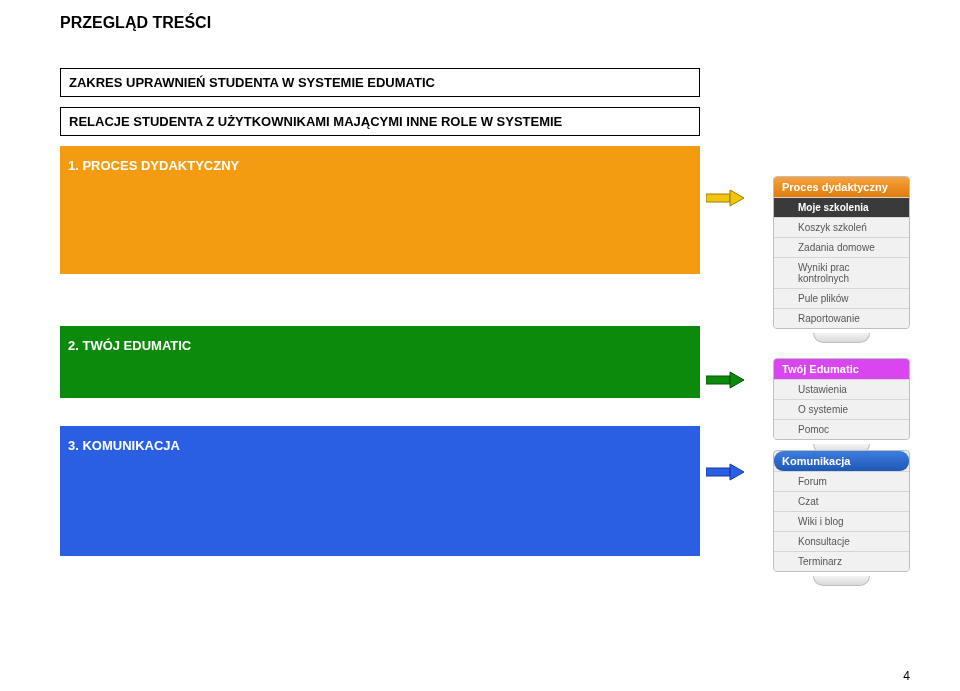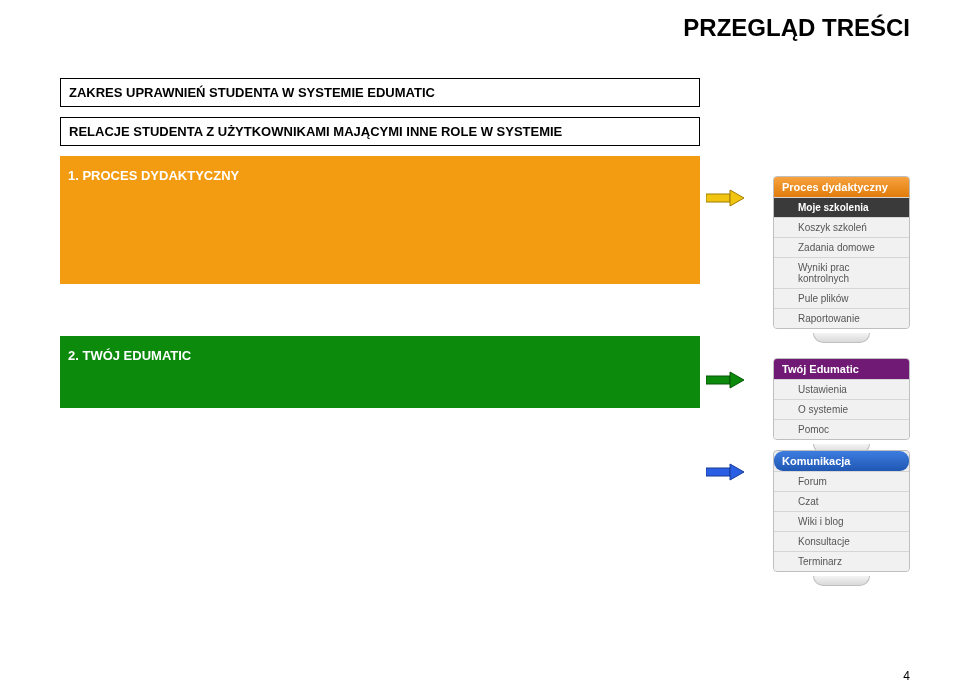--- a/index.html
+++ b/index.html
@@ -1,18 +1,18 @@
 <!DOCTYPE html>
 <html><head>
 <meta charset="utf-8">
 <style>
   * { box-sizing: border-box; margin: 0; padding: 0; }
   html, body { width: 960px; height: 691px; font-family: Arial, Helvetica, sans-serif; background: #fff; }
   .page { position: relative; width: 960px; height: 691px; padding: 14px 50px 0 60px; }
-  .title { text-align: right; font-size: 24px; font-weight: bold; margin-bottom: 36px; }
+  .title { text-align: left; font-size: 16px; font-weight: bold; margin-bottom: 36px; }
   .left-col { width: 640px; }
   .outline-box {
     border: 1px solid #000;
     padding: 6px 8px;
     font-size: 13px;
     font-weight: bold;
     margin-bottom: 10px;
     background: #fff;
   }
   .section-box {
@@ -39,21 +39,21 @@
     background: #fff;
   }
   .panel { border: 1px solid #bfbfbf; border-radius: 4px; overflow: hidden; margin-bottom: 6px; background: #ecedec; }
   .panel-hdr {
     font-size: 11px;
     font-weight: bold;
     padding: 4px 8px;
     color: #fff;
   }
   .hdr-orange { background: linear-gradient(#f7a23e, #e07c0b); }
-  .hdr-green  { background: #701a75; color: #fff; }
+  .hdr-green  { background: #d946ef; color: #fff; }
   .hdr-blue   { background: linear-gradient(#3d7de0, #2057b3); border-radius: 9px; }
   .panel-item {
     font-size: 10px;
     color: #555;
     padding: 4px 24px;
     border-top: 1px solid #d6d6d6;
     background: #f1f1f1;
   }
   .panel-item.active {
     background: #3a3a3a;
@@ -83,20 +83,21 @@
   <div class="title">PRZEGLĄD TREŚCI</div>
 
   <div class="left-col">
     <div class="outline-box">ZAKRES UPRAWNIEŃ STUDENTA W SYSTEMIE EDUMATIC</div>
     <div class="outline-box">RELACJE STUDENTA Z UŻYTKOWNIKAMI MAJĄCYMI INNE ROLE W SYSTEMIE</div>
 
     <div class="section-box sec1">1. PROCES DYDAKTYCZNY</div>
     <div class="spacer-a"></div>
     <div class="section-box sec2">2. TWÓJ EDUMATIC</div>
     <div class="spacer-b"></div>
+    <div class="section-box sec3">3. KOMUNIKACJA</div>
   </div>
 
   <div class="arrow" style="left:706px; top:188px;">
     <svg viewBox="0 0 38 20">
         <g fill="#f1c40f" stroke="#a07c00" stroke-width="1">
           <rect x="0" y="6" width="24" height="8"></rect>
           <polygon points="24,2 38,10 24,18"></polygon>
         </g>
       </svg>
   </div>

